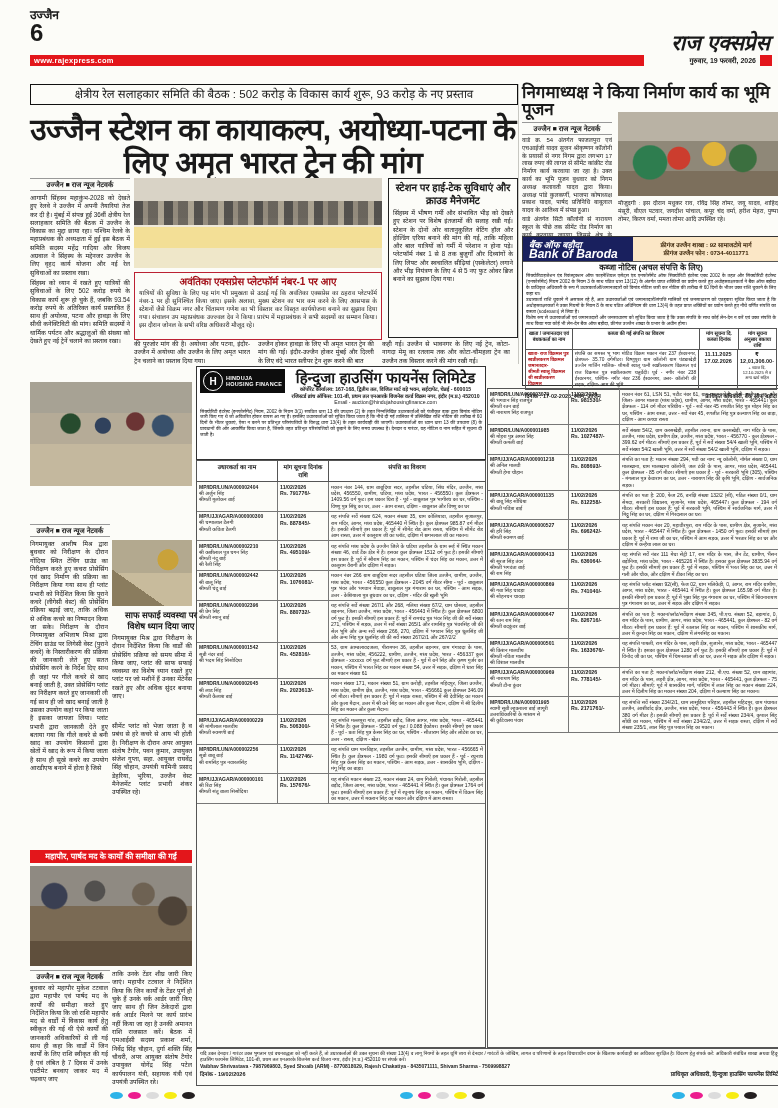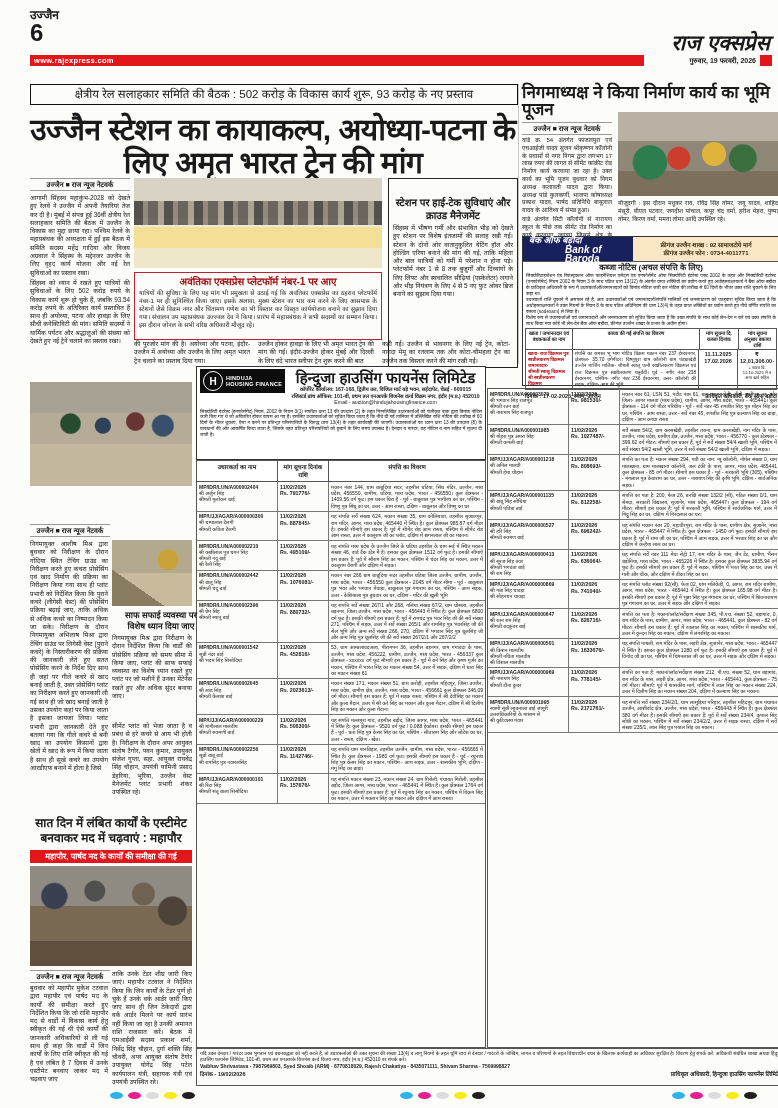--- a/index.html
+++ b/index.html
@@ -20,30 +20,30 @@
   .headline1{font-size:30px;font-weight:900;text-align:center;line-height:33px;letter-spacing:-.5px;}
   .headline2{font-size:17px;font-weight:700;line-height:17px;}
   .headline3{font-size:12px;font-weight:900;text-align:center;line-height:14.5px;}
   .byline{font-size:7px;font-weight:bold;text-align:center;border-top:1px solid #999;border-bottom:1px solid #999;padding:1px 0;}
   .body-sm{font-size:6.3px;line-height:8.3px;text-align:justify;}
   .body-xs{font-size:6px;line-height:7.8px;text-align:justify;}
   .photo{background:#cfc9bd;overflow:hidden;}
   .cap-box{border:1px solid #b23;padding:2px 4px;}
   .cap-title{color:#a3121a;font-size:10px;font-weight:900;text-align:center;line-height:13px;}
   .cap-text{font-size:6.2px;line-height:8px;text-align:justify;margin-top:1px;}
-  .sidebox{border:1px solid #222;padding:18px 4px;}
+  .sidebox{border:1px solid #222;padding:3px 4px;}
   .sb-title{font-size:10px;font-weight:900;text-align:center;line-height:12.5px;}
   .vrule{background:#c8c8c2;width:1px;}
   .banner-red{background:#e3161b;color:#fff;font-size:8px;font-weight:bold;text-align:center;line-height:13px;}
   .subhead{font-size:8.5px;font-weight:900;text-align:center;line-height:10.5px;}
   
   .bob{border:1px solid #333;background:#fff;}
   .bob-logo{background:#19205e;color:#fff;display:flex;flex-direction:column;justify-content:center;padding-left:6px;}
   .bob-logo .l1{font-size:9px;font-weight:900;font-style:italic;line-height:10px;}
-  .bob-logo .l2{font-size:10px;font-weight:900;font-style:italic;line-height:9px;margin-left:36px;}
+  .bob-logo .l2{font-size:12px;font-weight:900;font-style:italic;line-height:9px;}
   .bob-branch{background:#fbe7c6;display:flex;flex-direction:column;justify-content:center;text-align:center;}
   .bob-branch div{font-size:6px;font-weight:bold;line-height:8px;color:#3a2408;}
   .bob-title{font-size:8px;font-weight:900;text-align:center;line-height:11px;}
   .bob-para{font-size:4.7px;line-height:6px;text-align:justify;}
   .bob-table{border:0.5px solid #555;display:flex;flex-direction:column;}
   .bob-th{display:flex;border-bottom:0.5px solid #555;font-size:5px;font-weight:bold;text-align:center;}
   .bob-tr{display:flex;}
   .bob-c{padding:1px 2px;border-right:0.5px solid #555;}
   .bob-names{color:#b01116;font-size:4.8px;line-height:6px;font-weight:bold;white-space:pre-line;}
   .bob-desc{font-size:4.8px;line-height:6.2px;text-align:justify;}
@@ -529,21 +529,20 @@
   <div class="abs photo ph-waste" style="left:30px;top:382px;width:162px;height:104px;"></div>
   <div class="abs byline" style="left:30px;top:524px;width:80px;">उज्जैन ■ राज न्यूज नेटवर्क</div>
 
   <div class="abs body-sm" style="left:30px;top:540px;width:78px;height:272px;overflow:hidden;">निगमायुक्त आशीष मिश्र द्वारा बुधवार को निरीक्षण के दौरान गोंदिया स्थित टेंचिंग ग्राउंड का निरीक्षण करते हुए कचरा प्रोसेसिंग एवं खाद निर्माण की प्रक्रिया का निरीक्षण किया गया साथ ही प्लांट प्रभारी को निर्देशित किया कि पुराने कचरे (लीगेसी वेस्ट) की प्रोसेसिंग प्रक्रिया बढ़ाई जाए, ताकि अधिक से अधिक कचरे का निष्पादन किया जा सके। निरीक्षण के दौरान निगमायुक्त अभिलाष मिश्रा द्वारा टेंचिंग ग्राउंड पर लिगेसी वेस्ट (पुराने कचरे) के निस्तारीकरण की प्रक्रिया की जानकारी लेते हुए सतत प्रोसेसिंग करने के निर्देश दिए साथ ही जहां पर गीले कचरे से खाद बनाई जाती है, उक्त प्रोसेसिंग प्लांट का निरीक्षण करते हुए जानकारी ली गई साथ ही जो खाद बनाई जाती है उसका उपयोग कहां पर किया जाता है इसका जायजा लिया। प्लांट प्रभारी द्वारा जानकारी देते हुए बताया गया कि गीले कचरे से बनी खाद का उपयोग किसानों द्वारा खेतों में खाद के रूप में किया जाता है साथ ही सूखे कचरे का उपयोग आरडीएफ बनाने में होता है जिसे</div>
 
   <div class="abs photo ph-exc" style="left:112px;top:540px;width:80px;height:66px;"></div>
   <div class="abs subhead" style="left:121px;top:610px;width:80px;">साफ सफाई व्यवस्था पर विशेष ध्यान दिया जाए</div>
   <div class="abs body-sm" style="left:112px;top:634px;width:80px;height:86px;overflow:hidden;">निगमायुक्त मिश्र द्वारा निरीक्षण के दौरान निर्देशित किया कि वार्डों की प्रोसेसिंग प्रक्रिया को समय सीमा में किया जाए, प्लांट की साफ सफाई व्यवस्था का विशेष ध्यान रखते हुए प्लांट पर जो मशीनें हैं उनका मेंटेनेंस रखते हुए और अधिक सुंदर बनाया जाए।</div>
   <div class="abs body-sm" style="left:112px;top:722px;width:80px;height:90px;overflow:hidden;">सीमेंट प्लांट को भेजा जाता है व प्रबंध से हरे कचरे से आय भी होती है। निरीक्षण के दौरान अपर आयुक्त संतोष टैगोर, पवन कुमार, उपायुक्त संजेश गुप्ता, सहा. आयुक्त राघवेंद्र सिंह चौहान, उपयंत्री यामिनी प्रसाद डेहरिया, भूरिया, उज्जैन वेस्ट मैनेजमेंट प्लांट प्रभारी शंकर उपस्थित रहे।</div>
 
-  <div class="abs headline3" style="left:30px;top:816px;width:162px;">सात दिन में लंबित कार्यों के एस्टीमेट बनवाकर मद में चढ़वाएं : महापौर</div>
   <div class="abs banner-red" style="left:30px;top:850px;width:162px;height:13px;">महापौर, पार्षद मद के कार्यों की समीक्षा की गई</div>
   <div class="abs photo ph-meet" style="left:30px;top:866px;width:162px;height:100px;"></div>
   <div class="abs byline" style="left:30px;top:970px;width:80px;">उज्जैन ■ राज न्यूज नेटवर्क</div>
   <div class="abs body-sm" style="left:30px;top:984px;width:78px;height:100px;overflow:hidden;">बुधवार को महापौर मुकेश टटवाल द्वारा महापौर एवं पार्षद मद के कार्यों की समीक्षा करते हुए निर्देशित किया कि जो राशि महापौर मद से वार्डों में विकास कार्य हेतु स्वीकृत की गई थी ऐसे कार्यों की जानकारी अधिकारियों से ली गई साथ ही कहा कि वार्डों में जिन कार्यों के लिए राशि स्वीकृत की गई है एवं लंबित है 7 दिवस में उनके एस्टीमेट बनवाए जाकर मद में चढ़वाए जाए</div>
   <div class="abs body-sm" style="left:112px;top:970px;width:80px;height:114px;overflow:hidden;">ताकि उनके टेंडर शीघ्र जारी किए जाएं। महापौर टटवाल ने निर्देशित किया कि जिन कार्यों के टेंडर पूर्ण हो चुके हैं उनके वर्क आर्डर जारी किए जाए साथ ही जिन ठेकेदारों द्वारा वर्क आर्डर मिलने पर कार्य प्रारंभ नहीं किया जा रहा है उनकी अमानत राशि राजसात करें। बैठक में एमआईसी सदस्य प्रकाश शर्मा, निर्वेद्र सिंह चौहान, दुर्गा शक्ति सिंह चौधरी, अपर आयुक्त संतोष टैगोर उपायुक्त योगेंद्र सिंह पटेल कार्यपालन यंत्री, सहायक यंत्री एवं उपयंत्री उपस्थित रहे।</div>
 
   <div class="abs dots" style="left:110px;top:1092px;">
     <div class="dot" style="background:#2db3e8;"></div>
     <div class="dot" style="background:#ec1d8e;"></div>
     <div class="dot" style="background:#dcdcdc;"></div>

